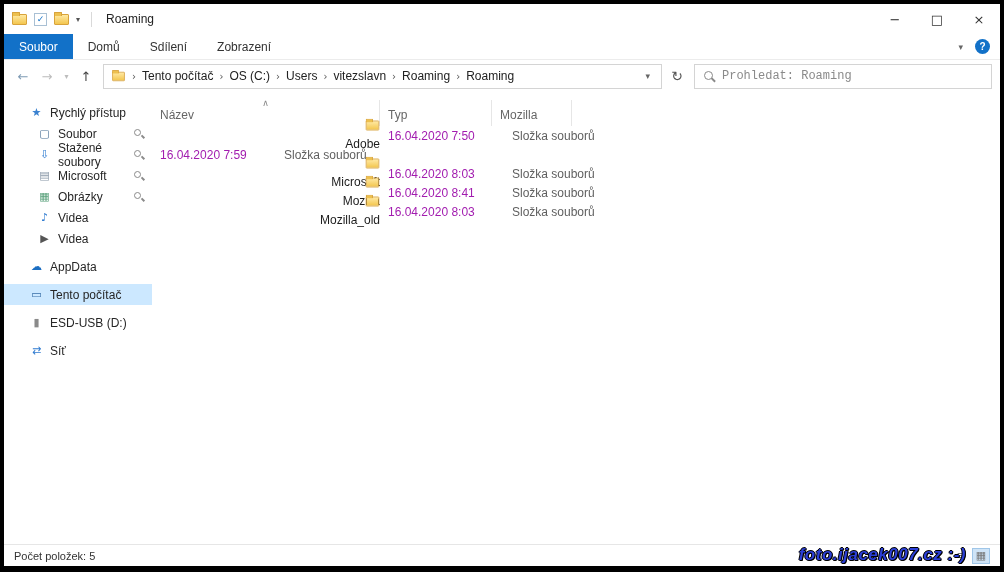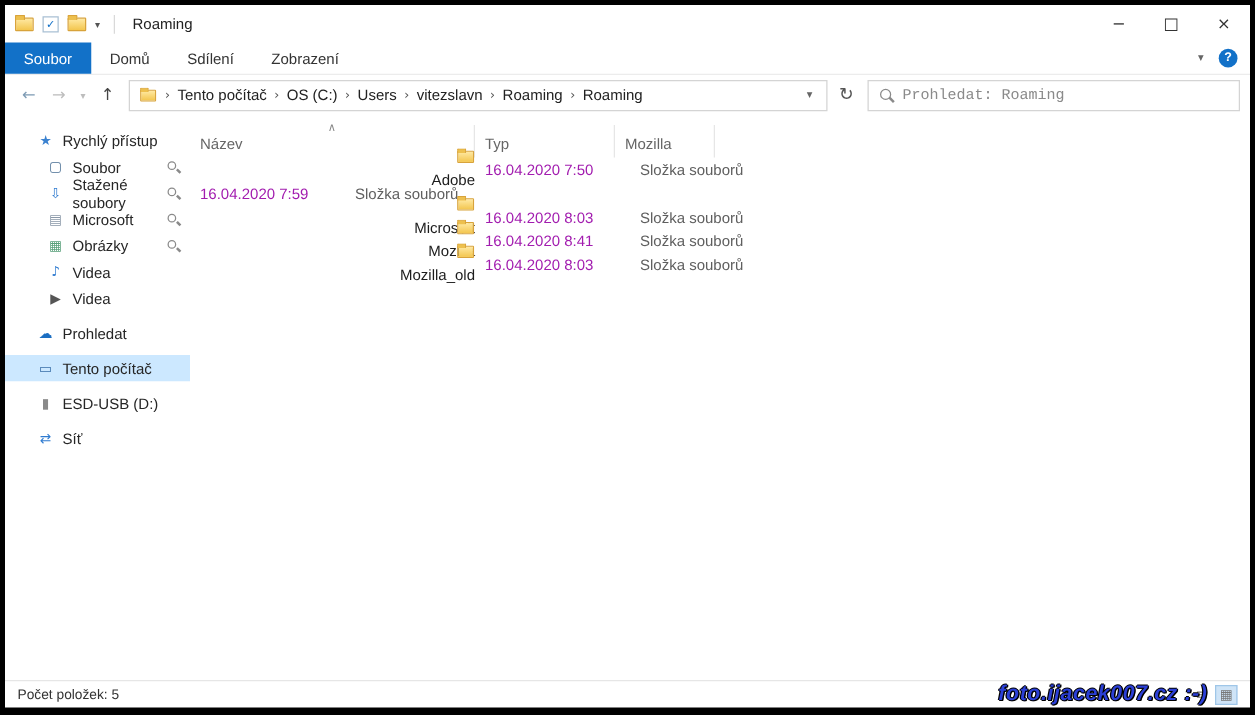--- a/index.html
+++ b/index.html
@@ -225,21 +225,21 @@
           </div>
 
           <div class="side-item indent">
             <span class="side-icon" data-icon="videos-icon">▶</span>
             <span class="side-label">Videa</span>
 
           </div>
 
           <div class="side-item gap">
             <span class="side-icon" data-icon="onedrive-cloud-icon">☁</span>
-            <span class="side-label">Prohledat</span>
+            <span class="side-label">AppData</span>
 
           </div>
 
           <div class="side-item gap selected">
             <span class="side-icon" data-icon="computer-icon">▭</span>
             <span class="side-label">Tento počítač</span>
 
           </div>
 
           <div class="side-item gap">

